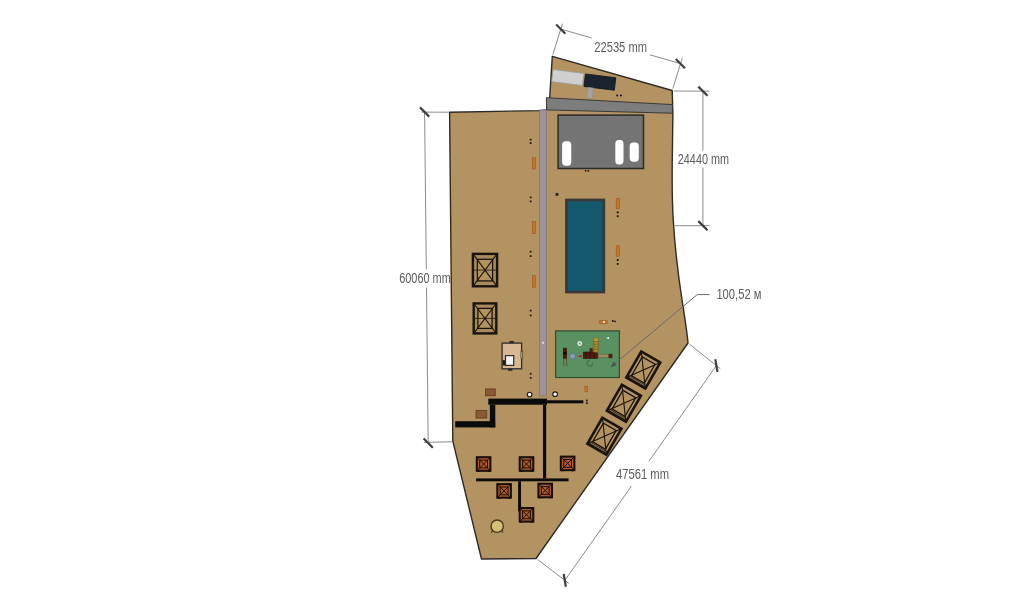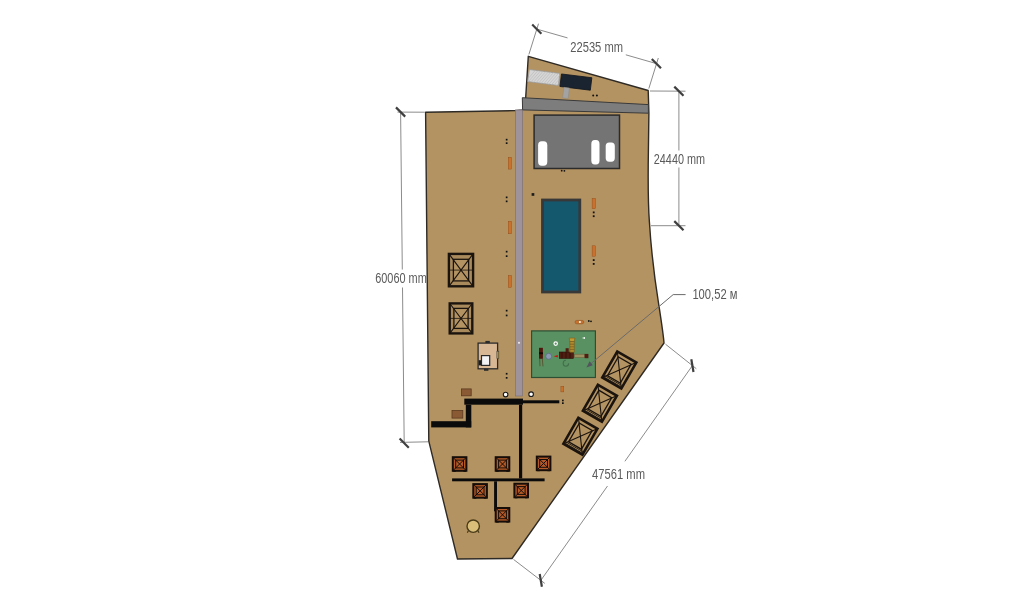--- a/index.html
+++ b/index.html
@@ -1,16 +1,16 @@
 <!DOCTYPE html>
 <html><head>
 <meta charset="utf-8">
 <style>
   html,body{margin:0;padding:0;background:#ffffff;}
-  .wrap{width:836px;height:616px;position:relative;overflow:hidden;background:#ffffff;}
+  .wrap{width:836px;height:616px;position:relative;overflow:hidden;background:#ffffff;padding-left:24px;}
   text{font-family:"Liberation Sans", sans-serif;fill:#5a5a5a;}
 </style>
 </head>
 <body>
 <div class="wrap">
 <svg width="1024" height="616" viewBox="0 0 1024 616">
 <defs>
   <clipPath id="hatchclip">
           <rect x="-15.4" y="-6.1" width="30.8" height="12.2"></rect>
         </clipPath>

